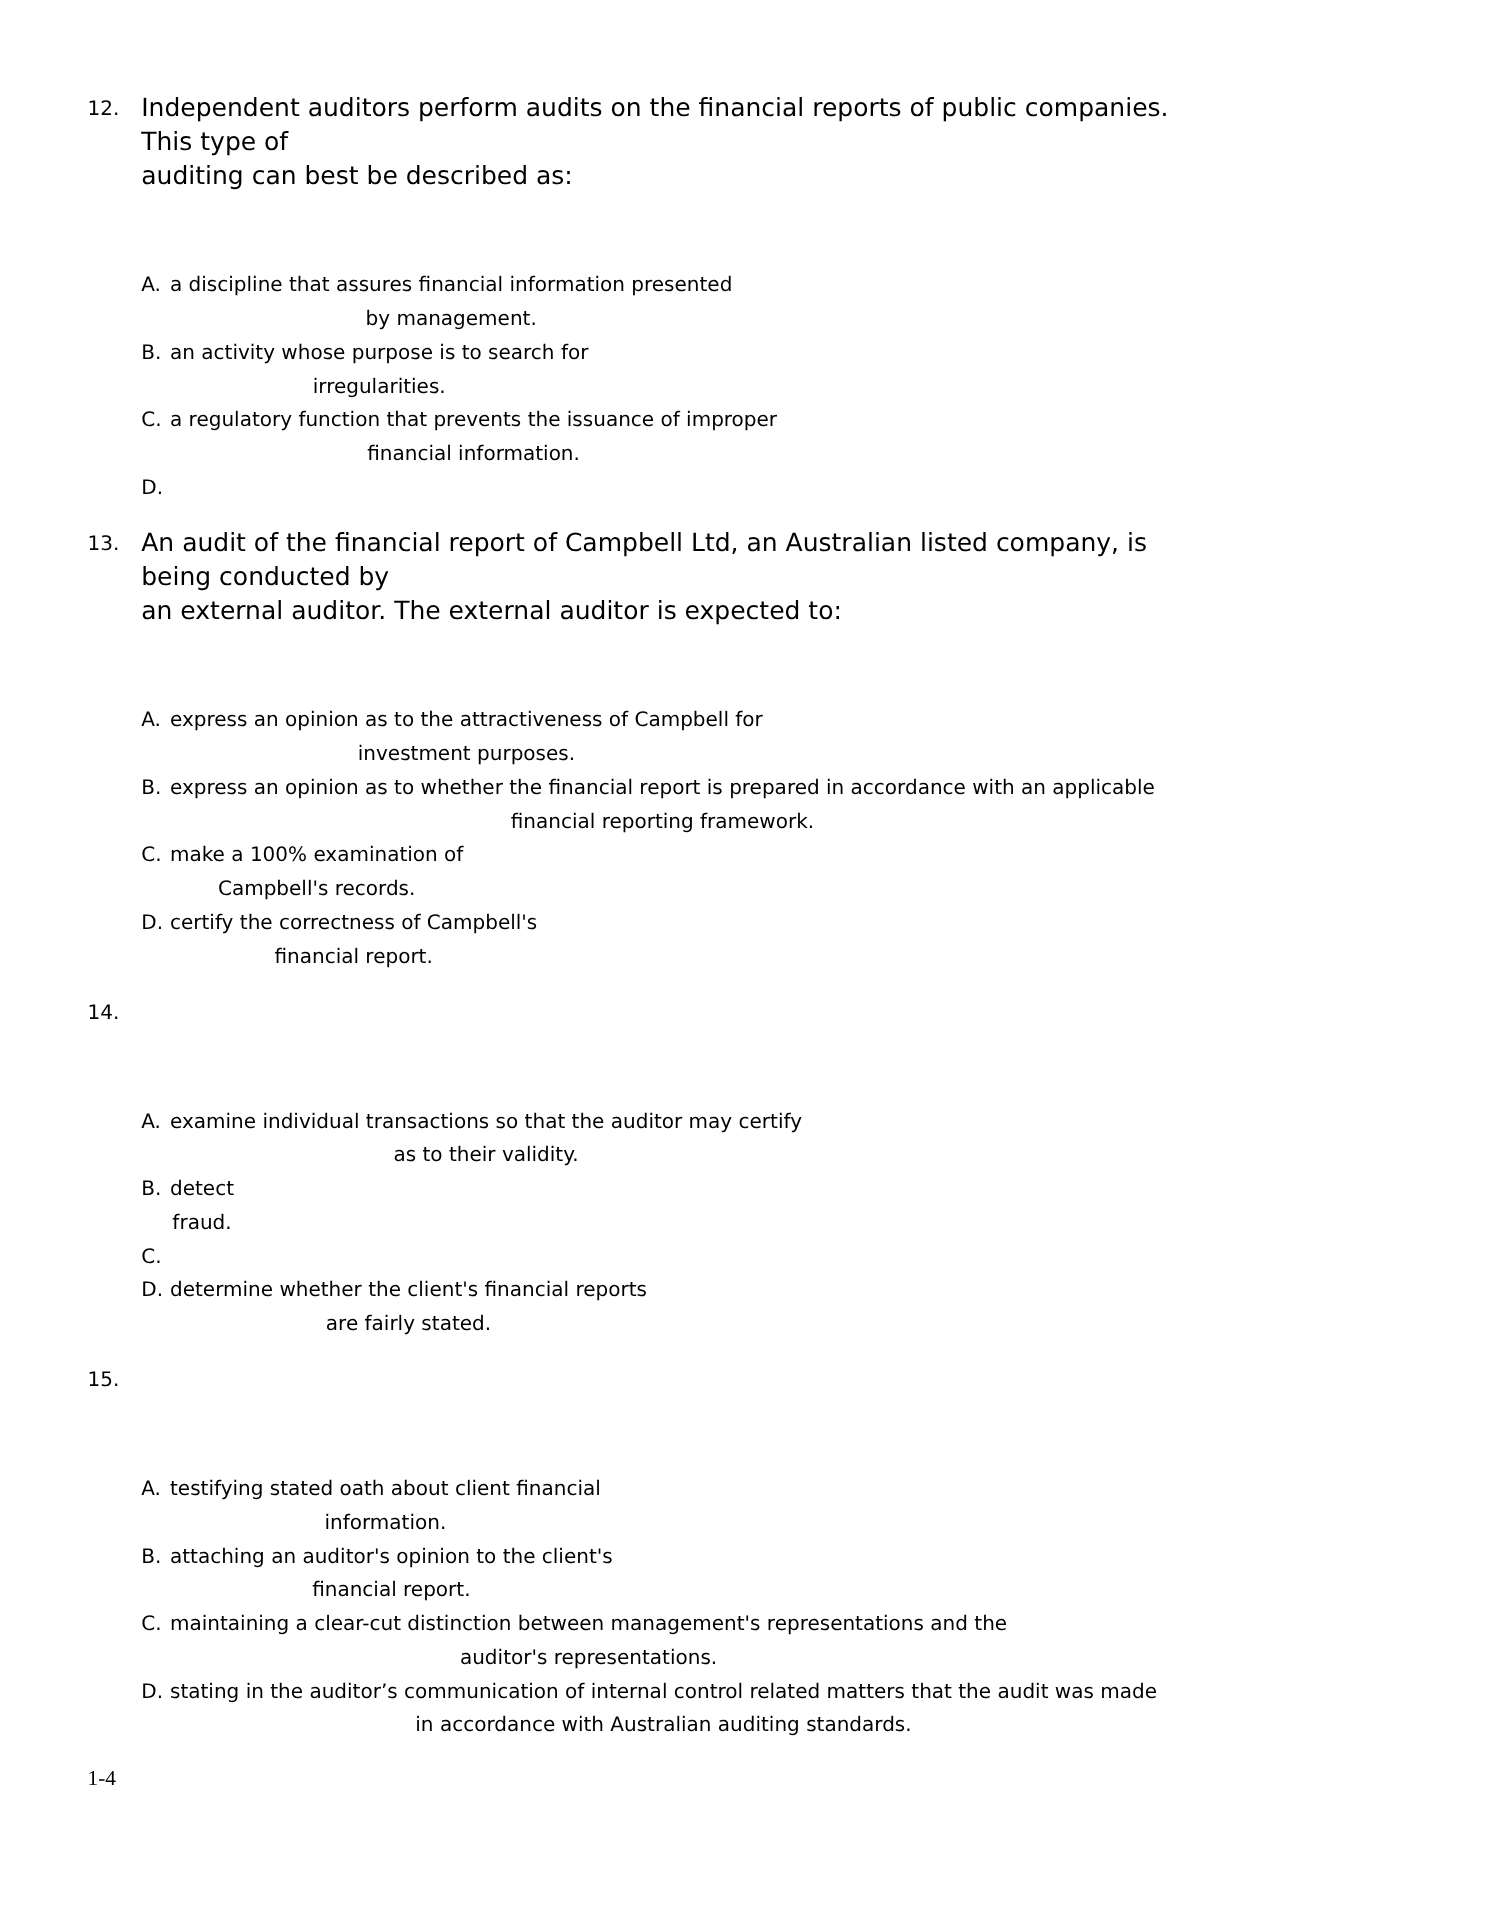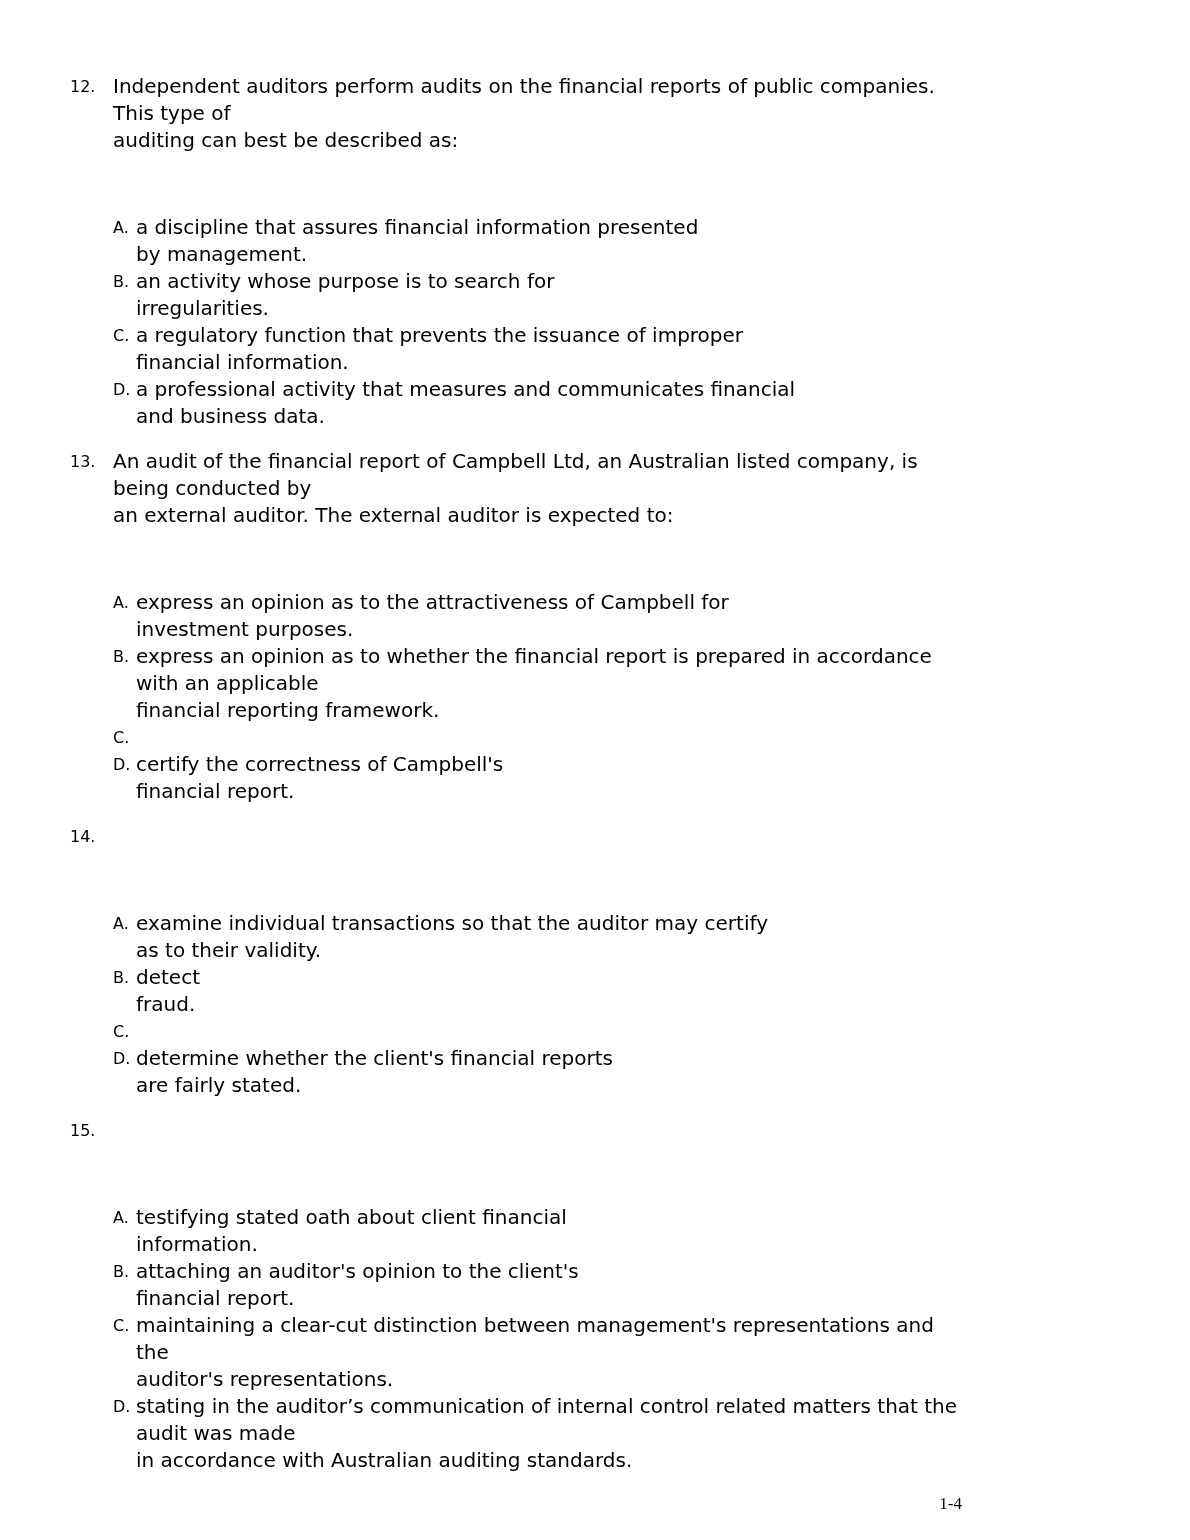--- a/index.html
+++ b/index.html
@@ -47,27 +47,28 @@
     display: flex;
     align-items: flex-start;
   }
   .opt-letter {
     flex: 0 0 23px;
     font-size: 16px;
     line-height: 27px;
   }
   .opt-text {
     margin: 0;
-    font-size: 20px;
+    font-size: 16px;
     line-height: 27px;
     white-space: pre-line;
+    text-align: center;
   }
   .footer {
     margin-top: 12px;
-    text-align: right;
+    text-align: left;
     font-family: "Liberation Serif", "DejaVu Serif", serif;
     font-size: 17px;
     line-height: 23px;
   }
   .footer .page-number {
     margin: 0;
   }
   .footer .copyright {
     margin: 0;
     padding: 0 20px;
@@ -95,22 +96,20 @@
         <p class="opt-text">an activity whose purpose is to search for
 irregularities.</p>
       </li>
       <li class="option">
         <span class="opt-letter">C.</span>
         <p class="opt-text">a regulatory function that prevents the issuance of improper
 financial information.</p>
       </li>
       <li class="option">
         <span class="opt-letter">D.</span>
-        <p class="opt-text">a professional activity that measures and communicates financial
-and business data.</p>
       </li>
     </ul>
   </section>
 
   <section class="question">
     <div class="q-header">
       <span class="q-num">13.</span>
       <p class="q-text">An audit of the financial report of Campbell Ltd, an Australian listed company, is being conducted by
 an external auditor. The external auditor is expected to:</p>
     </div>
@@ -120,20 +119,22 @@
         <p class="opt-text">express an opinion as to the attractiveness of Campbell for
 investment purposes.</p>
       </li>
       <li class="option">
         <span class="opt-letter">B.</span>
         <p class="opt-text">express an opinion as to whether the financial report is prepared in accordance with an applicable
 financial reporting framework.</p>
       </li>
       <li class="option">
         <span class="opt-letter">C.</span>
+        <p class="opt-text">make a 100% examination of
+Campbell's records.</p>
       </li>
       <li class="option">
         <span class="opt-letter">D.</span>
         <p class="opt-text">certify the correctness of Campbell's
 financial report.</p>
       </li>
     </ul>
   </section>
 
   <section class="question">

